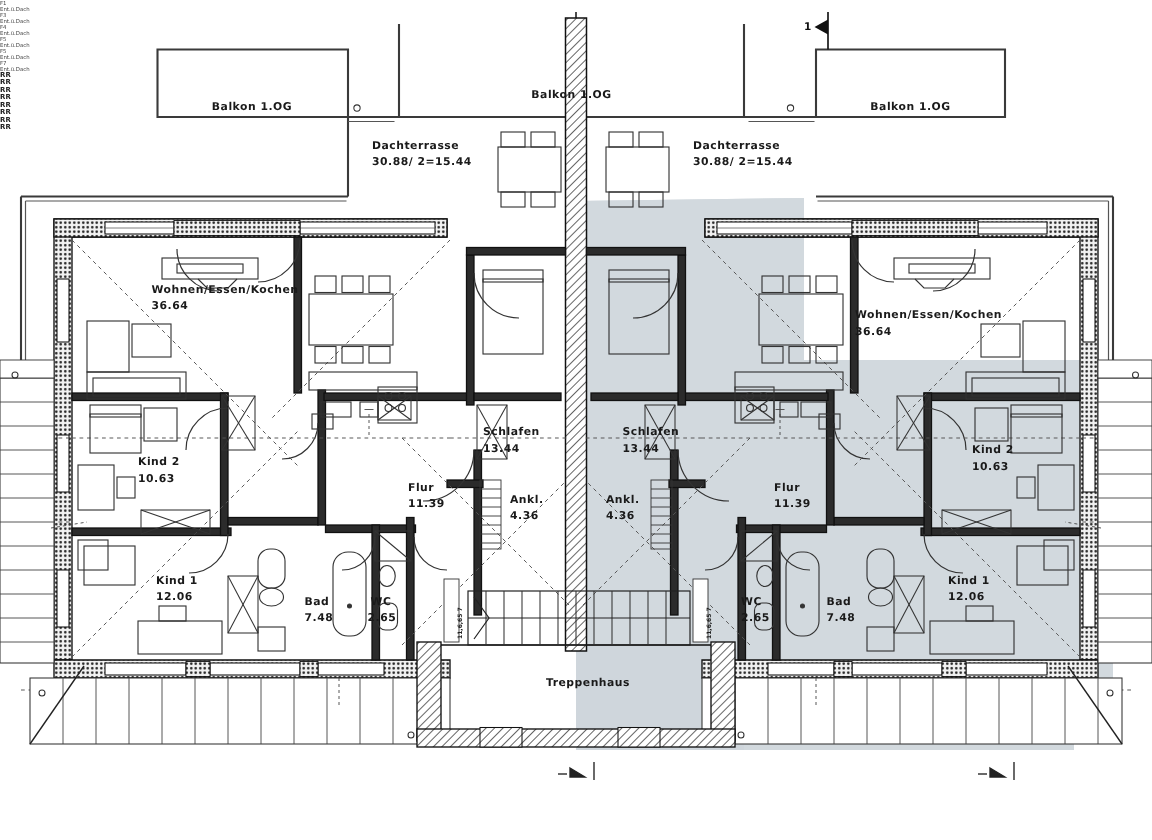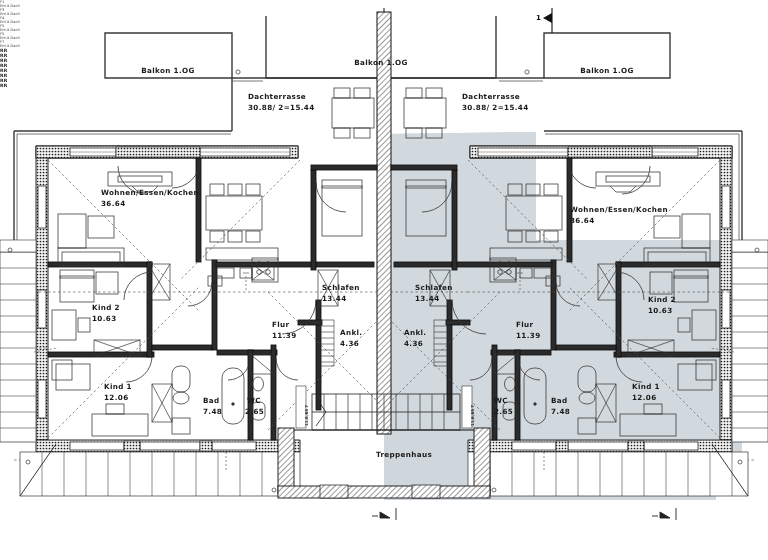--- a/index.html
+++ b/index.html
@@ -574,21 +574,21 @@
 
 <div class="lbl" style="left:415px;top:283px;">Schlafen</div>
 <div class="lbl" style="left:415px;top:294px;">13.44</div>
 
 <div class="lbl" style="left:516px;top:320px;">Flur</div>
 <div class="lbl" style="left:516px;top:331px;">11.39</div>
 
 <div class="lbl" style="left:404px;top:328px;">Ankl.</div>
 <div class="lbl" style="left:404px;top:339px;">4.36</div>
 
-<div class="lbl c" style="left:404px;top:450px;">Treppenhaus</div>
+<div class="lbl c" style="left:392px;top:450px;">Treppenhaus</div>
 
 <div class="micro" style="left:29px;top:345px;">F1</div>
 <div class="micro" style="left:4px;top:351px;">Ent.ü.Dach</div>
 
 <div class="micro" style="left:240px;top:291px;">F3</div>
 <div class="micro" style="left:221px;top:297px;">Ent.ü.Dach</div>
 
 <div class="micro" style="left:514px;top:291px;">F4</div>
 <div class="micro" style="left:497px;top:297px;">Ent.ü.Dach</div>
 

